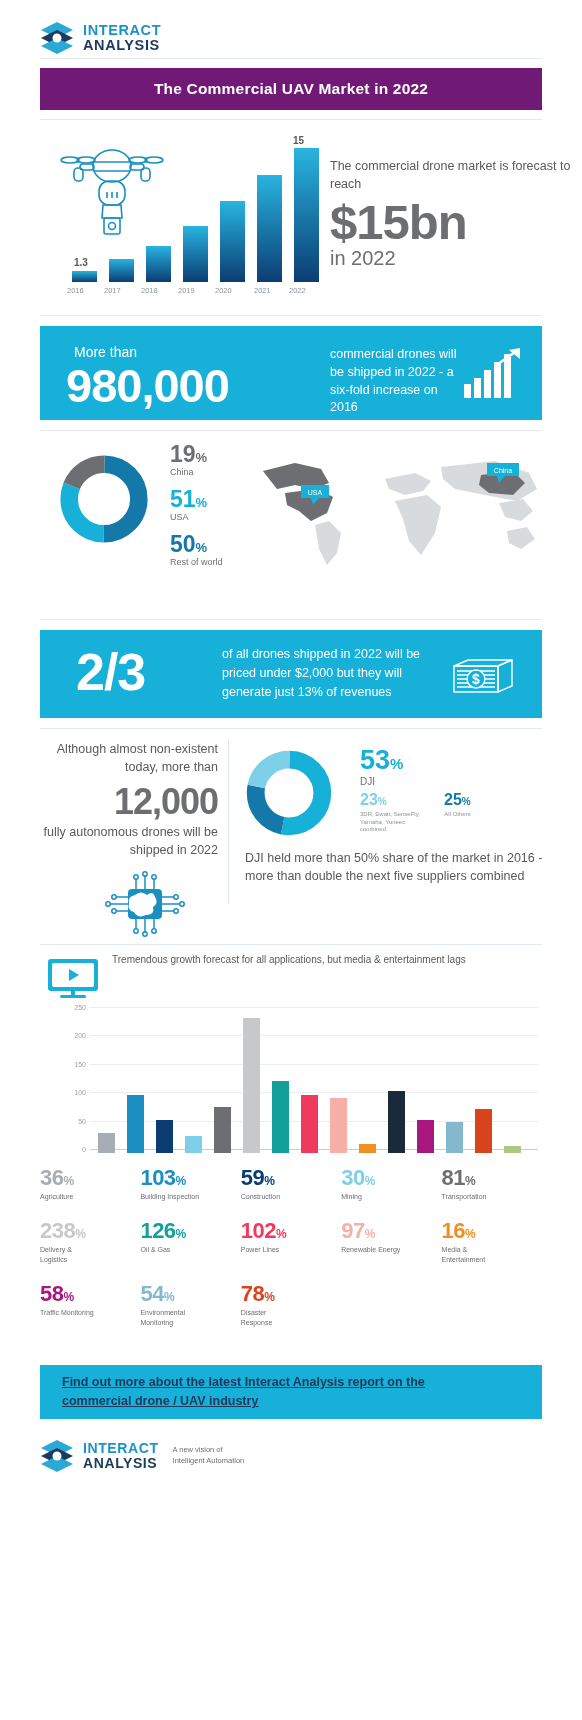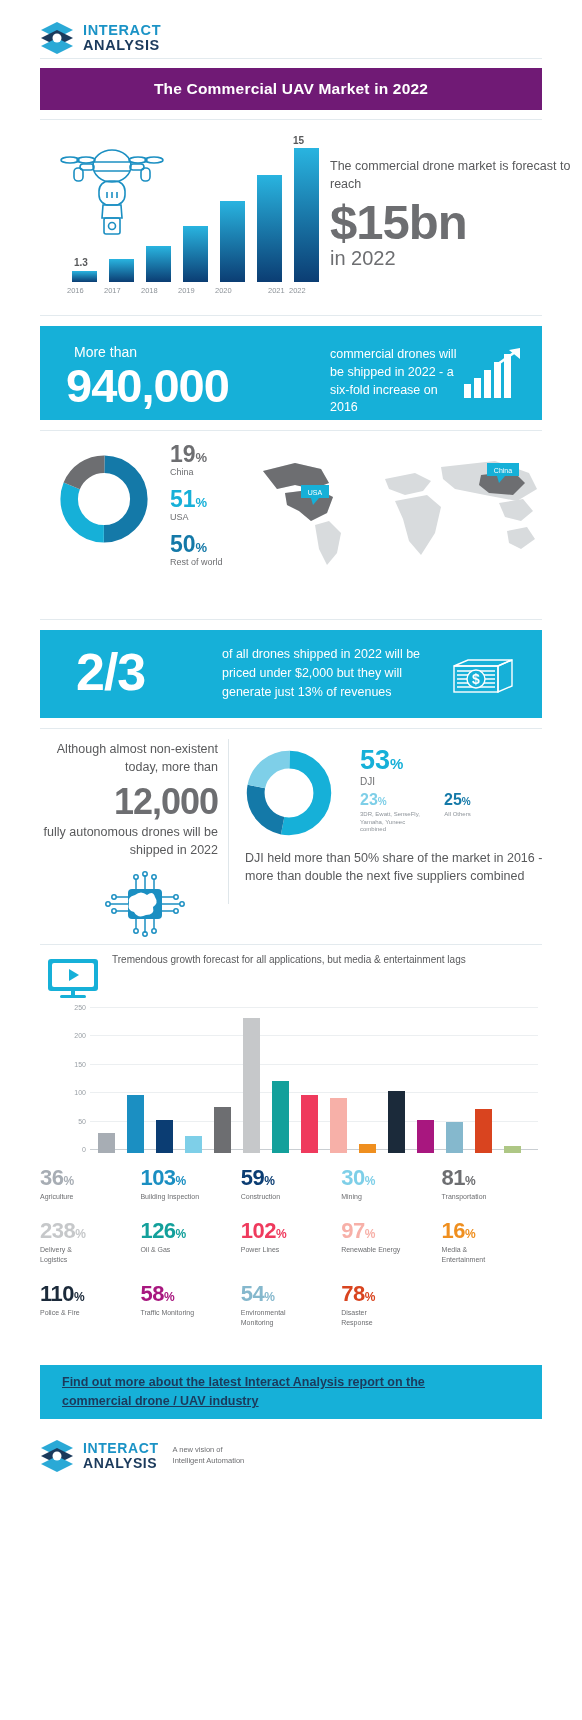--- a/index.html
+++ b/index.html
@@ -176,36 +176,36 @@
       <div class="bar1" style="left:203px; height:107px; background:linear-gradient(#29b4e0,#0b3d73);"></div>
       <div class="bar1" style="left:240px; height:134px; background:linear-gradient(#29b4e0,#0b3d73);"></div>
     </div>
 
     <div class="years">
       <span style="left:13px;">2016</span>
       <span style="left:50px;">2017</span>
       <span style="left:87px;">2018</span>
       <span style="left:124px;">2019</span>
       <span style="left:161px;">2020</span>
-      <span style="left:214px;">2021</span>
+      <span style="left:200px;">2021</span>
       <span style="left:235px;">2022</span>
     </div>
 
     <div class="s1right">
       <div class="lead">The commercial drone market is forecast to reach</div>
       <div class="big">$15bn</div>
       <div class="sub">in 2022</div>
     </div>
   </div>
 
   <div class="sep"></div>
 
   <div class="banner2">
     <div class="b2-more">More than</div>
-    <div class="b2-num">940,000</div>
+    <div class="b2-num">980,000</div>
     <div class="b2-txt">commercial drones will be shipped in 2022 - a six-fold increase on 2016</div>
     <div class="b2-icon">
       <svg width="60" height="52" viewBox="0 0 60 52">
         <rect x="2" y="36" width="7" height="14" fill="#fff"></rect>
         <rect x="12" y="30" width="7" height="20" fill="#fff"></rect>
         <rect x="22" y="22" width="7" height="28" fill="#fff"></rect>
         <rect x="32" y="14" width="7" height="36" fill="#fff"></rect>
         <rect x="42" y="6" width="7" height="44" fill="#fff"></rect>
         <path d="M36 16 L56 2" stroke="#fff" stroke-width="2.6" fill="none"></path>
         <polygon points="58,0 58,11 47,2" fill="#fff"></polygon>
@@ -444,24 +444,20 @@
           <div class="l">Renewable Energy</div>
         </div>
         <div class="pctcell">
           <span class="n" style="color:#ef8f1f">16</span><span class="p" style="color:#ef8f1f">%</span>
           <div class="l" style="width:58px">Media &amp; Entertainment</div>
         </div>
       </div>
 
       <div class="pctrow">
         <div class="pctcell">
-          <span class="n" style="color:#1b2a3a">110</span><span class="p" style="color:#1b2a3a">%</span>
-          <div class="l">Police &amp; Fire</div>
-        </div>
-        <div class="pctcell">
           <span class="n" style="color:#a8177f">58</span><span class="p" style="color:#a8177f">%</span>
           <div class="l">Traffic Monitoring</div>
         </div>
         <div class="pctcell">
           <span class="n" style="color:#85b8cd">54</span><span class="p" style="color:#85b8cd">%</span>
           <div class="l" style="width:62px">Environmental Monitoring</div>
         </div>
         <div class="pctcell">
           <span class="n" style="color:#d9441f">78</span><span class="p" style="color:#d9441f">%</span>
           <div class="l" style="width:56px">Disaster Response</div>

